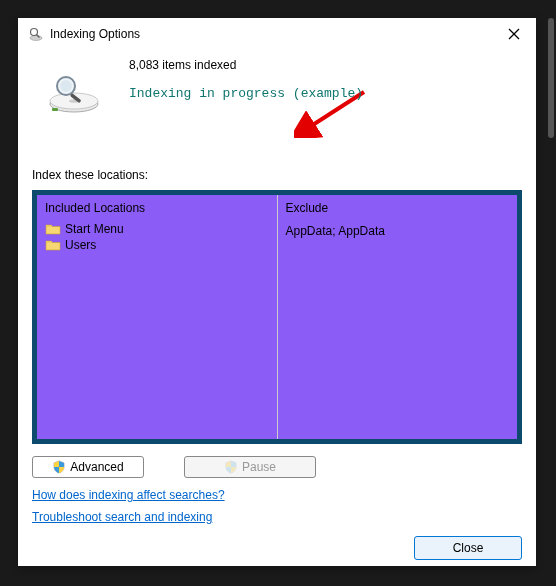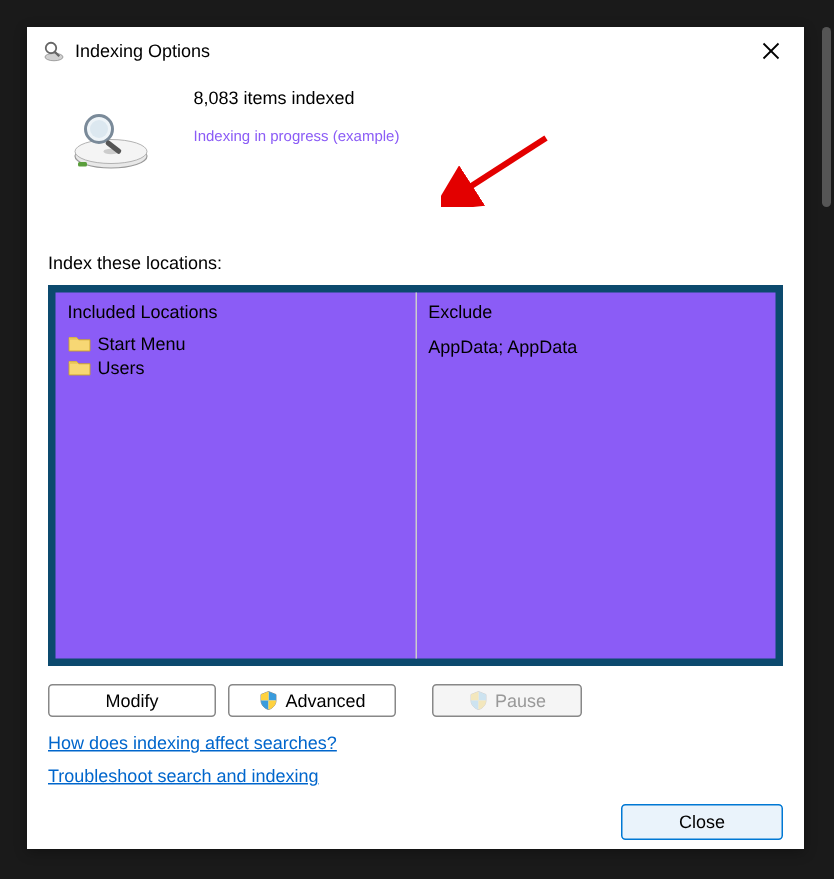--- a/index.html
+++ b/index.html
@@ -70,23 +70,23 @@
     .status-text {
       display: flex;
       flex-direction: column;
       gap: 14px;
     }
     .items-indexed {
       font-size: 12px;
       color: #000;
     }
     .progress-text {
-      font-size: 10px;
-      color: #8b5cf6;
-      font-family: Liberation Sans, sans-serif;
+      font-size: 13px;
+      color: #0f766e;
+      font-family: Liberation Mono, monospace;
     }
     .arrow {
       position: absolute;
       top: 40px;
       left: 276px;
       pointer-events: none;
     }
     .section-label {
       font-size: 12px;
       margin-bottom: 8px;
@@ -143,21 +143,21 @@
       cursor: pointer;
       font-family: inherit;
     }
     .btn.disabled {
       color: #999;
       cursor: default;
       background: #f5f5f5;
     }
     .btn-modify { width: 112px; }
     .btn-advanced { width: 112px; }
-    .btn-pause { width: 100px; margin-left: 16px; }
+    .btn-pause { width: 132px; margin-left: 32px; }
     .shield-icon { width: 14px; height: 14px; }
     .links {
       display: flex;
       flex-direction: column;
       gap: 8px;
       margin-bottom: 12px;
     }
     .link {
       color: #0066cc;
       text-decoration: underline;
@@ -269,21 +269,20 @@
       <div class="locations-col">
         <div class="col-header">Exclude</div>
         <div class="col-body">
           <div class="exclude-text"></div>
           <div class="exclude-text">AppData; AppData</div>
         </div>
       </div>
     </div>
 
     <div class="button-row">
-      <button class="btn btn-modify">Modify</button>
       <button class="btn btn-advanced">
         <span class="shield-icon">
           <svg viewBox="0 0 14 14">
             <path d="M7 1 L12 3 V7 C12 10 9.5 12.5 7 13 C4.5 12.5 2 10 2 7 V3 Z" fill="#fff" stroke="#444" stroke-width="0.4"></path>
             <path d="M7 1 L12 3 V7 H7 Z" fill="#3a9bdc"></path>
             <path d="M7 1 L2 3 V7 H7 Z" fill="#ffd23f"></path>
             <path d="M2 7 H7 V13 C4.5 12.5 2 10 2 7 Z" fill="#3a9bdc"></path>
             <path d="M12 7 H7 V13 C9.5 12.5 12 10 12 7 Z" fill="#ffd23f"></path>
           </svg>
         </span>

